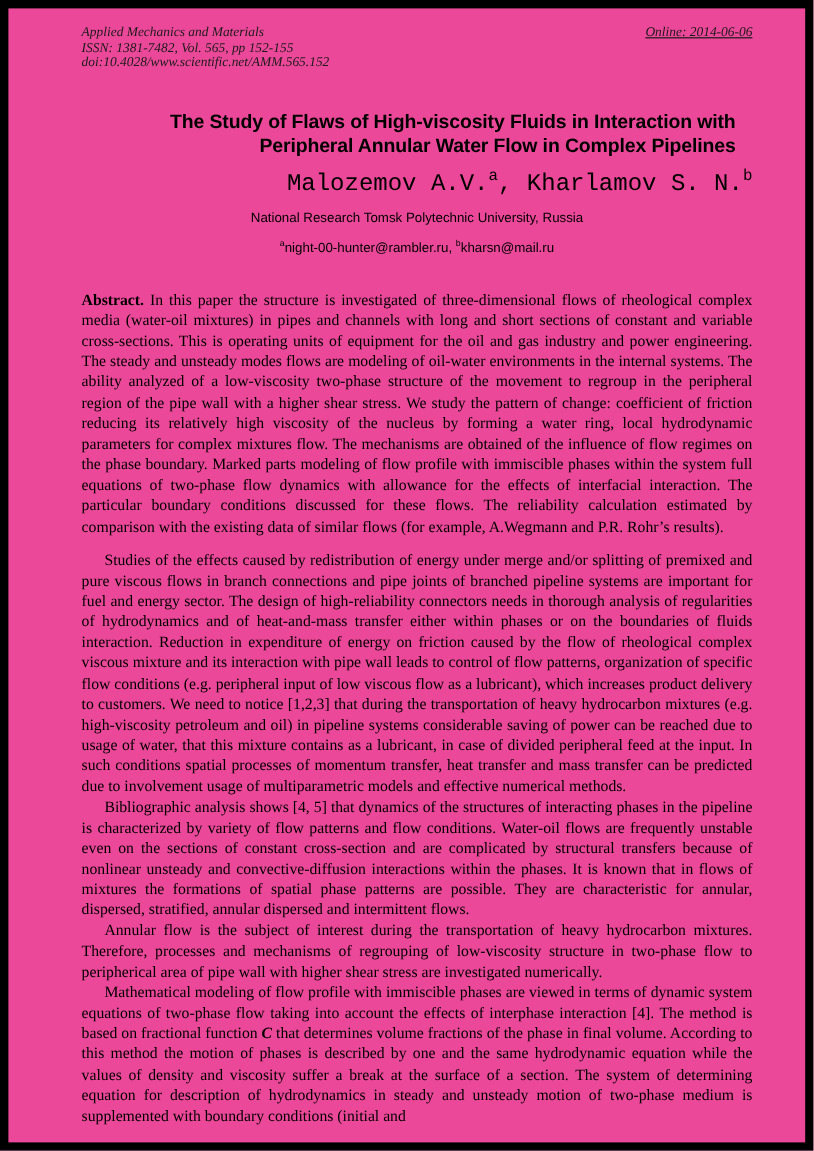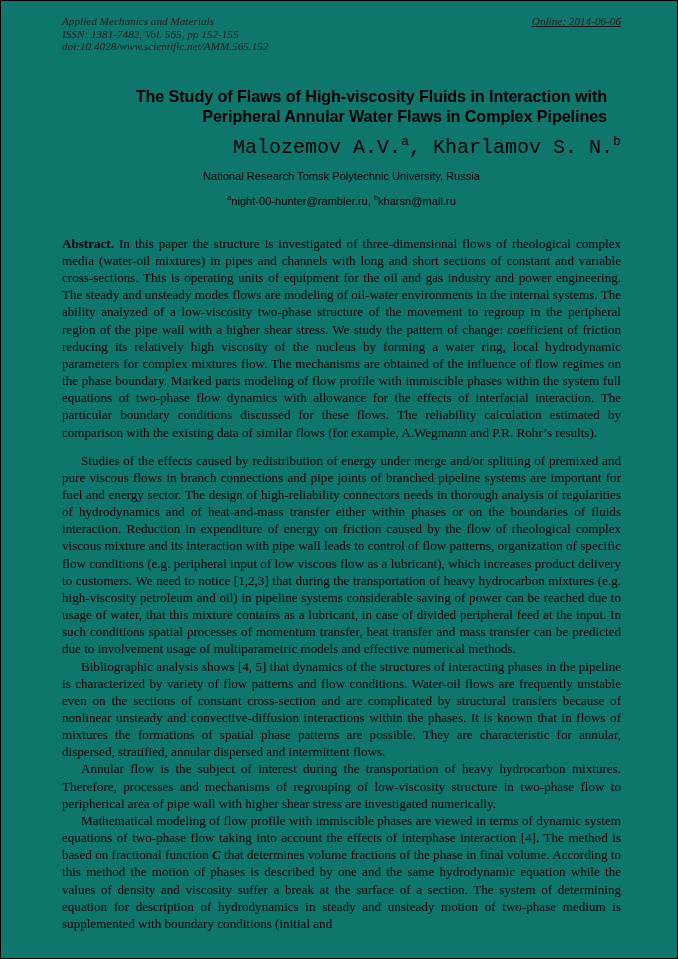--- a/index.html
+++ b/index.html
@@ -9,22 +9,22 @@
   }
   body {
     font-family: "Liberation Serif", "DejaVu Serif", serif;
     color: #000000;
   }
 
   .page {
     position: relative;
     width: 678px;
     height: 959px;
-    background: #0f766e;
-    border: 1px solid #000000;
+    background: #ec4899;
+    border: 7px solid #000000;
     box-sizing: border-box;
     overflow: hidden;
   }
 
   .page-inner {
     position: absolute;
     left: 61px;
     top: 14px;
     width: 559px;
   }
@@ -146,21 +146,21 @@
       <div class="left-block">
         <div class="jh-line">Applied Mechanics and Materials</div>
         <div class="jh-line">ISSN: 1381-7482, Vol. 565, pp 152-155</div>
         <div class="jh-line">doi:10.4028/www.scientific.net/AMM.565.152</div>
       </div>
       <div class="online-date">Online: 2014-06-06</div>
     </div>
 
     <div class="title">
       <div>The Study of Flaws of High-viscosity Fluids in Interaction with</div>
-      <div>Peripheral Annular Water Flaws in Complex Pipelines</div>
+      <div>Peripheral Annular Water Flow in Complex Pipelines</div>
     </div>
 
     <div class="authors">
       <span>Malozemov A.V.</span><sup>a</sup><span>, </span><span>Kharlamov S. N.</span><sup>b</sup>
     </div>
 
     <div class="affiliation">National Research Tomsk Polytechnic University, Russia</div>
 
     <div class="emails">
       <sup>a</sup><span>night-00-hunter@rambler.ru, </span><sup>b</sup><span>kharsn@mail.ru</span>

